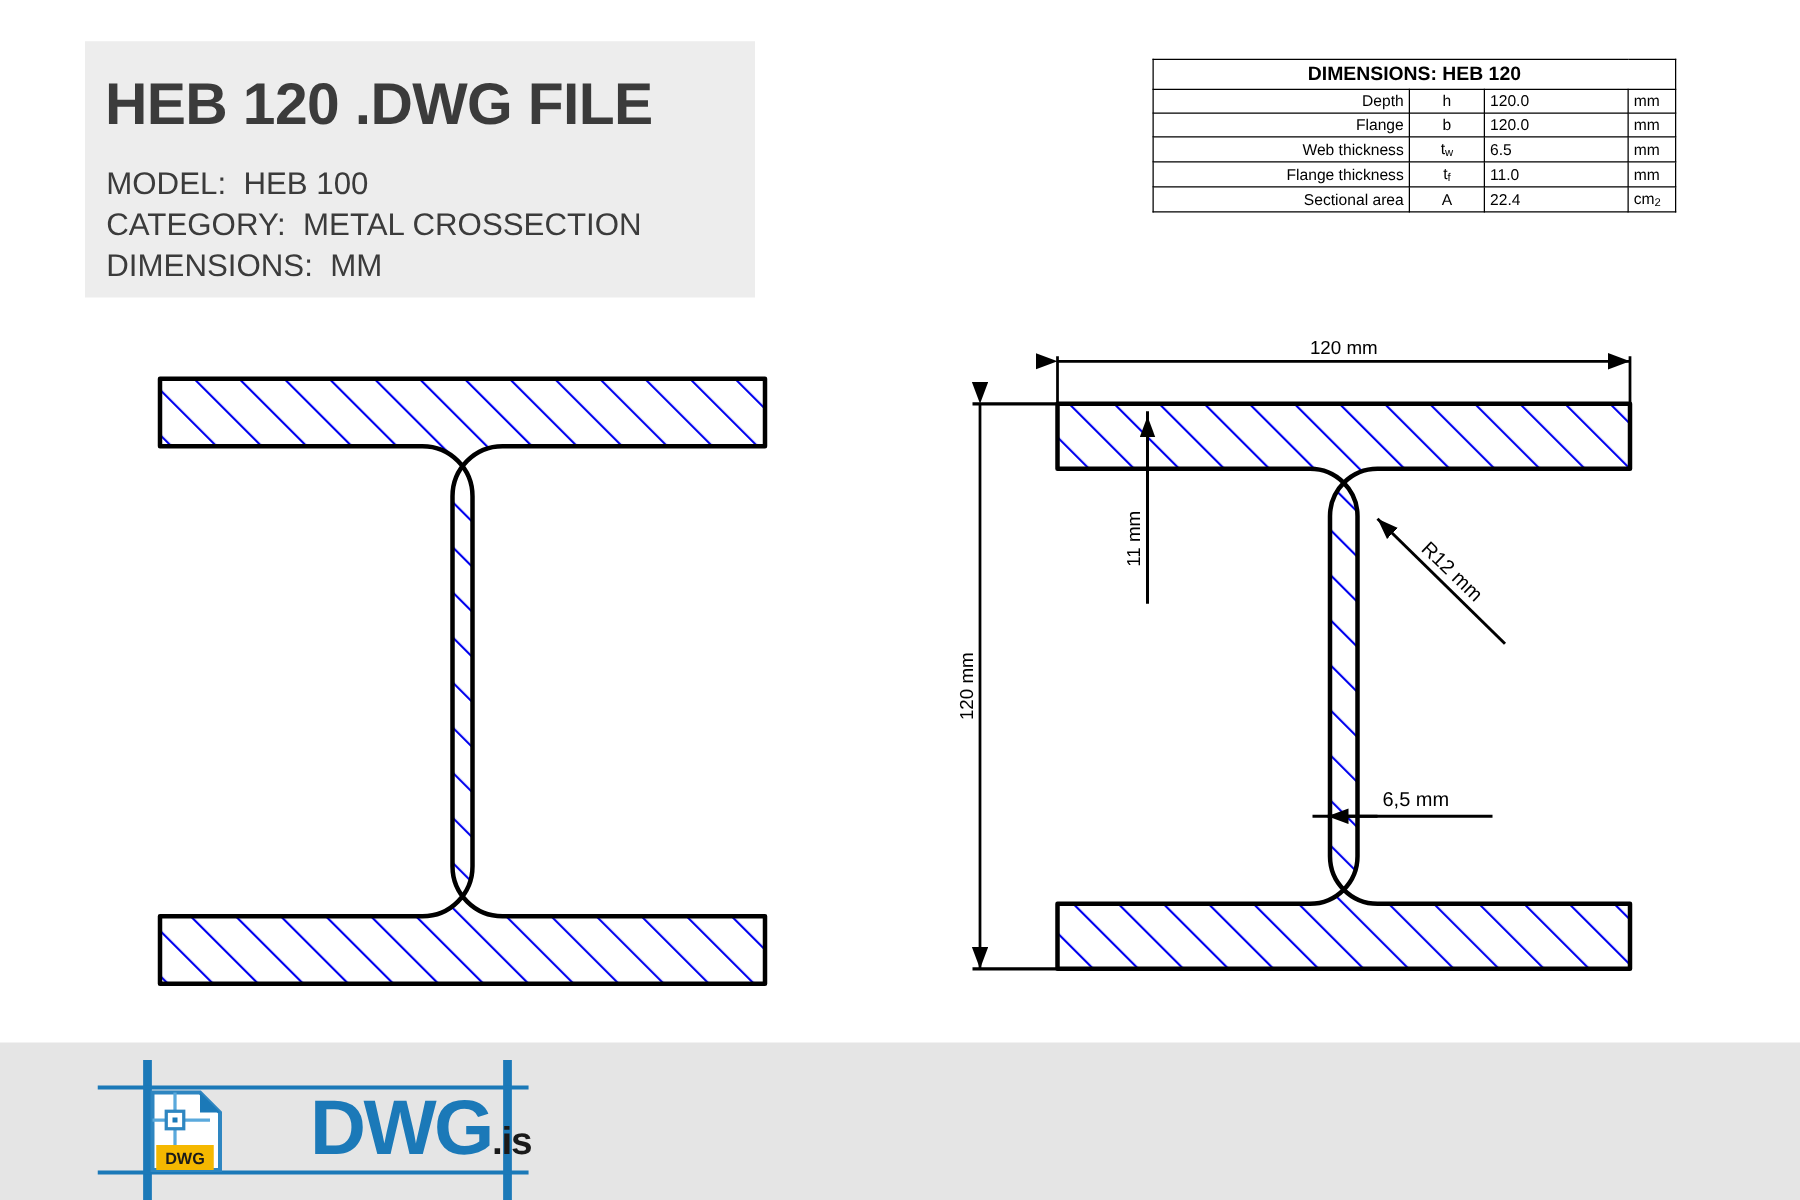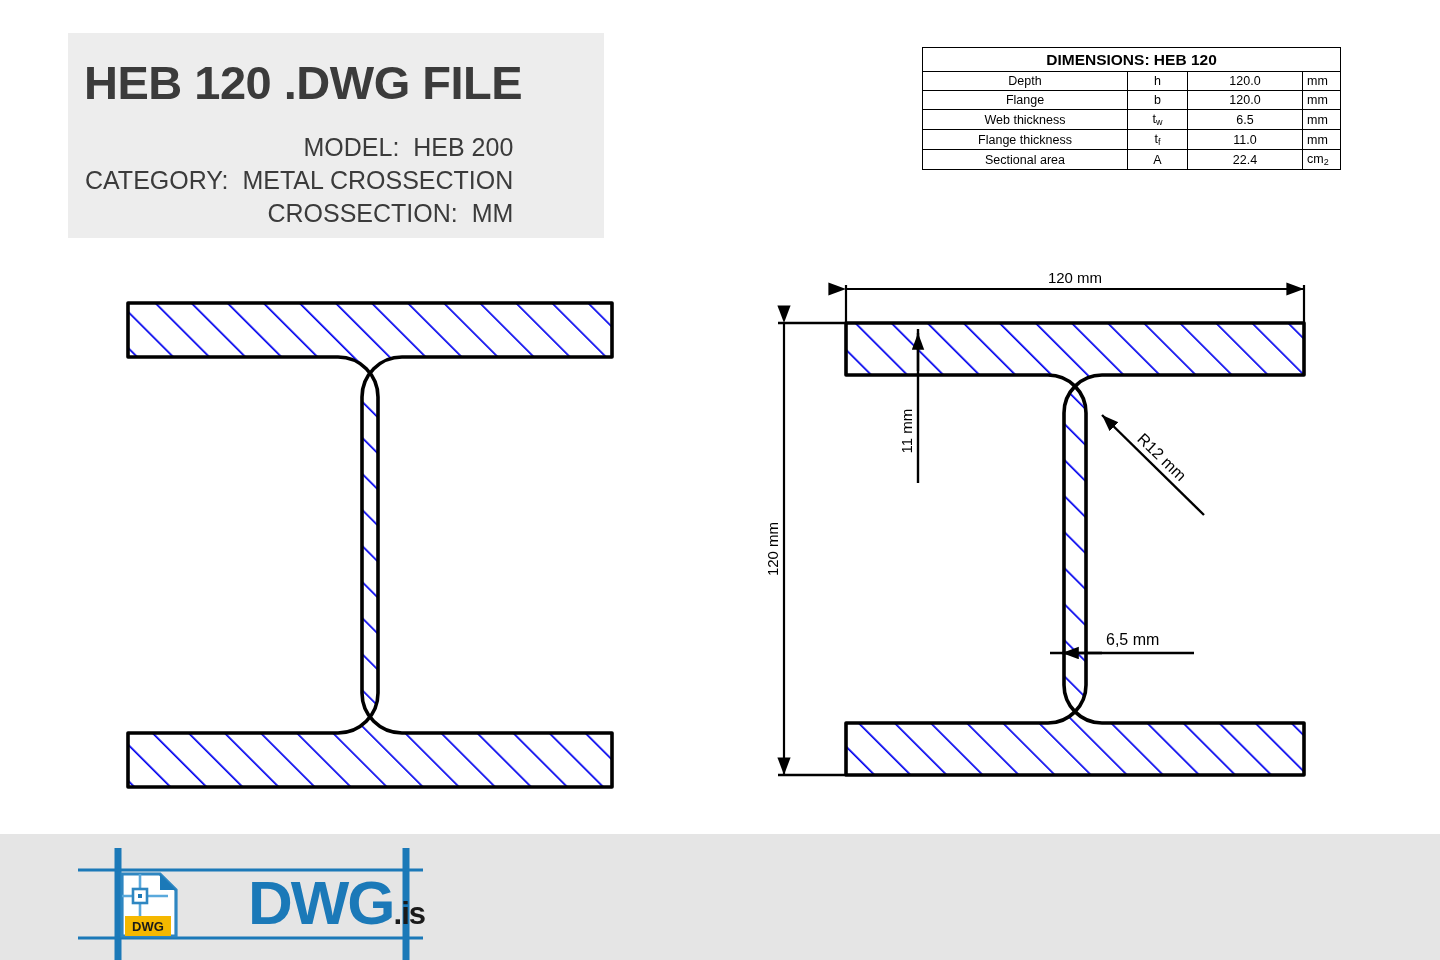--- a/index.html
+++ b/index.html
@@ -10,21 +10,20 @@
     overflow:hidden;
     position:relative;
     -webkit-font-smoothing:antialiased;
   }
   #page{position:absolute;inset:0;width:1440px;height:960px;}
 
   
   .info-block{
     position:absolute;left:68px;top:33px;width:536px;height:205px;
     background:#ededed;
-    text-align:right;
   }
   .info-title{
     position:absolute;left:16px;top:22px;
     font-size:47px;font-weight:bold;color:#3b3b3b;
     letter-spacing:-0.5px;white-space:nowrap;
   }
   .info-lines{
     position:absolute;left:17px;top:98px;
     font-size:25px;color:#3b3b3b;line-height:33px;
     white-space:nowrap;
@@ -42,23 +41,23 @@
     border:1.6px solid #000;
     padding:0 4px;
     height:18px;
     font-weight:normal;
     line-height:18px;
     box-sizing:border-box;
   }
   .spec-table .hdr{
     font-size:15.5px;font-weight:bold;text-align:center;height:23px;line-height:23px;
   }
-  .c-name{width:205px;text-align:center;}
+  .c-name{width:205px;text-align:right;}
   .c-sym{width:60px;text-align:center;}
-  .c-val{width:115px;text-align:center;padding-right:5px;}
+  .c-val{width:115px;text-align:left;padding-right:5px;}
   .c-unit{width:38px;}
   .sub{font-size:9px;vertical-align:baseline;position:relative;top:2px;}
 
   
   .draw{position:absolute;}
   #draw-left{left:110px;top:295px;width:520px;height:500px;}
   #draw-right{left:750px;top:255px;width:600px;height:545px;}
 
   
   .footer{
@@ -74,23 +73,23 @@
   .logo-text .dot-is{color:#1a1a1a;font-size:31px;letter-spacing:-1px;}
 </style>
 </head>
 <body>
 
 <div id="page">
 
   <div class="info-block">
     <div class="info-title">HEB 120 .DWG FILE</div>
     <div class="info-lines">
-      <div>MODEL:  HEB 200</div>
+      <div>MODEL:  HEB 100</div>
       <div>CATEGORY:  METAL CROSSECTION</div>
-      <div>CROSSECTION:  MM</div>
+      <div>DIMENSIONS:  MM</div>
     </div>
   </div>
 
   <table class="spec-table">
     <thead>
       <tr>
         <th class="hdr" colspan="4">DIMENSIONS: HEB 120</th>
       </tr>
     </thead>
     <tbody id="spec-body">

